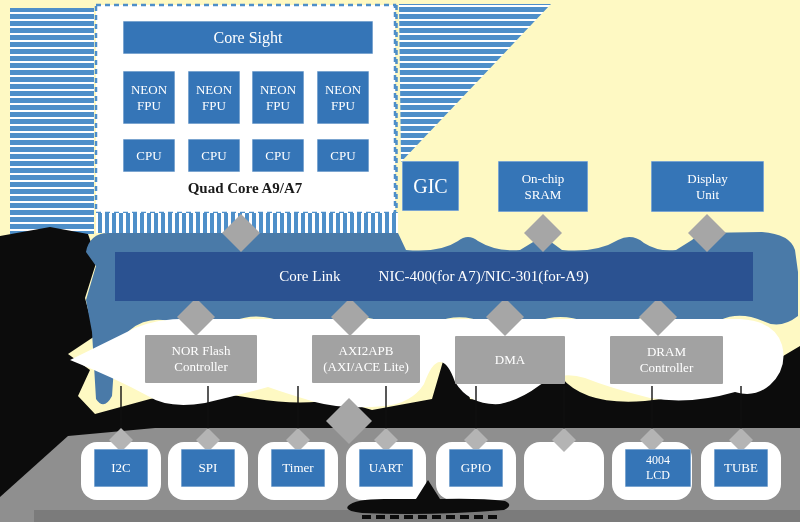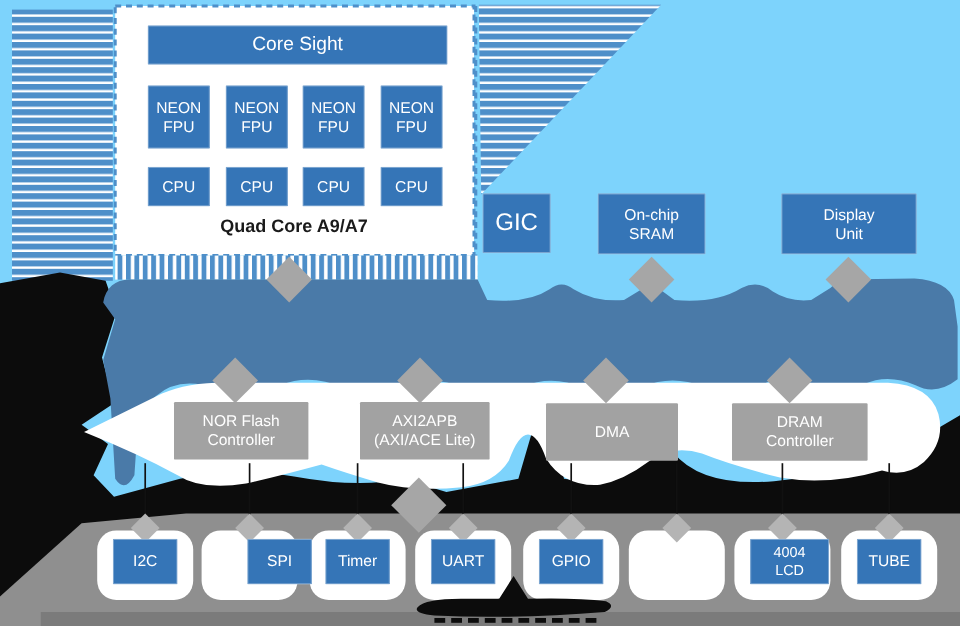--- a/index.html
+++ b/index.html
@@ -1,19 +1,19 @@
 <!DOCTYPE html>
 <html><head>
 <meta charset="utf-8">
 <style>
   html,body{margin:0;padding:0;background:#ffffff;}
   #stage{
     position:relative;width:800px;height:522px;overflow:hidden;
-    font-family:Liberation Sans, sans-serif;
-    background:#7dd3fc;
+    font-family:Liberation Serif, serif;
+    background:#fef9c3;
   }
   #bg{position:absolute;left:0;top:0;}
   .abs{position:absolute;box-sizing:border-box;}
   .bluebox{
     background:#3575b7;color:#ffffff;display:flex;align-items:center;justify-content:center;
     text-align:center;border:1px solid rgba(255,255,255,.35);border-radius:1px;
   }
   .graybox{
     background:#a2a2a2;color:#ffffff;display:flex;align-items:center;justify-content:center;
     text-align:center;border-radius:1px;
@@ -182,41 +182,45 @@
   </div>
   <div class="abs bluebox fs13" style="left:651px;top:161px;width:113px;height:51px;">
     <span class="lbl">Display
 Unit</span>
   </div>
   <div class="abs bluebox fs13" style="left:498px;top:161px;width:90px;height:51px;">
     <span class="lbl">On-chip
 SRAM</span>
   </div>
 
+  <div class="abs busbar" style="left:115px;top:252px;width:638px;height:49px;">
+    <span>Core Link</span>
+    <span>NIC-400(for A7)/NIC-301(for-A9)</span>
+  </div>
 
   <div class="abs graybox fs13" style="left:145px;top:335px;width:112px;height:48px;">
     <span class="lbl">NOR Flash
 Controller</span>
   </div>
-  <div class="abs graybox fs13" style="left:300px;top:335px;width:108px;height:48px;">
+  <div class="abs graybox fs13" style="left:312px;top:335px;width:108px;height:48px;">
     <span class="lbl">AXI2APB
 (AXI/ACE Lite)</span>
   </div>
   <div class="abs graybox fs13" style="left:455px;top:336px;width:110px;height:48px;">
     <span class="lbl">DMA</span>
   </div>
   <div class="abs graybox fs13" style="left:610px;top:336px;width:113px;height:48px;">
     <span class="lbl">DRAM
 Controller</span>
   </div>
 
   <div class="abs bluebox fs13" style="left:94px;top:449px;width:54px;height:38px;align-items:center;">
     <span class="lbl">I2C</span>
   </div>
-  <div class="abs bluebox fs13" style="left:181px;top:449px;width:54px;height:38px;margin-left:25px;">
+  <div class="abs bluebox fs13" style="left:181px;top:449px;width:54px;height:38px;">
     <span class="lbl">SPI</span>
   </div>
   <div class="abs bluebox fs13" style="left:271px;top:449px;width:54px;height:38px;">
     <span class="lbl">Timer</span>
   </div>
   <div class="abs bluebox fs13" style="left:359px;top:449px;width:54px;height:38px;">
     <span class="lbl">UART</span>
   </div>
   <div class="abs bluebox fs13" style="left:449px;top:449px;width:54px;height:38px;">
     <span class="lbl">GPIO</span>

